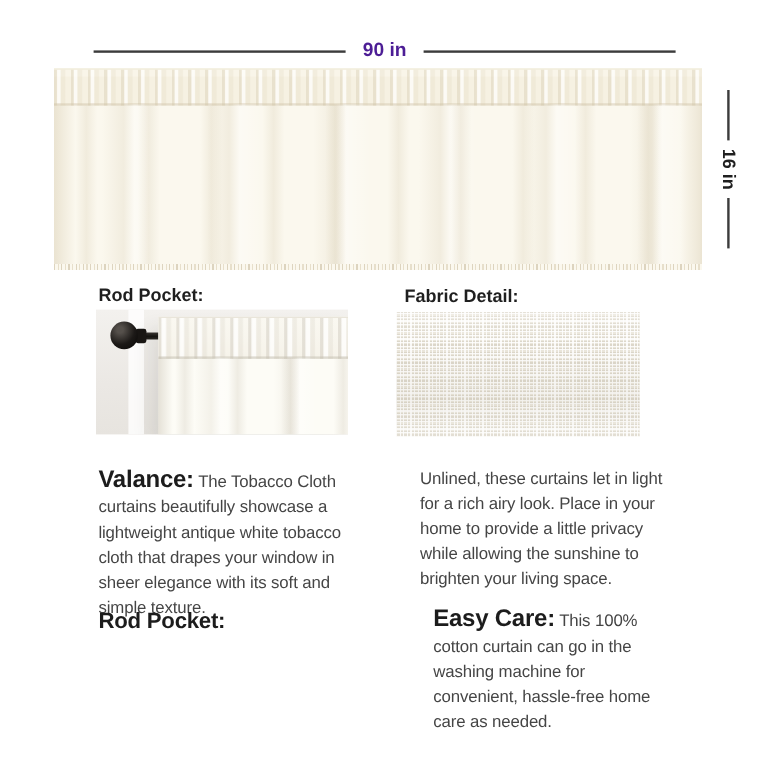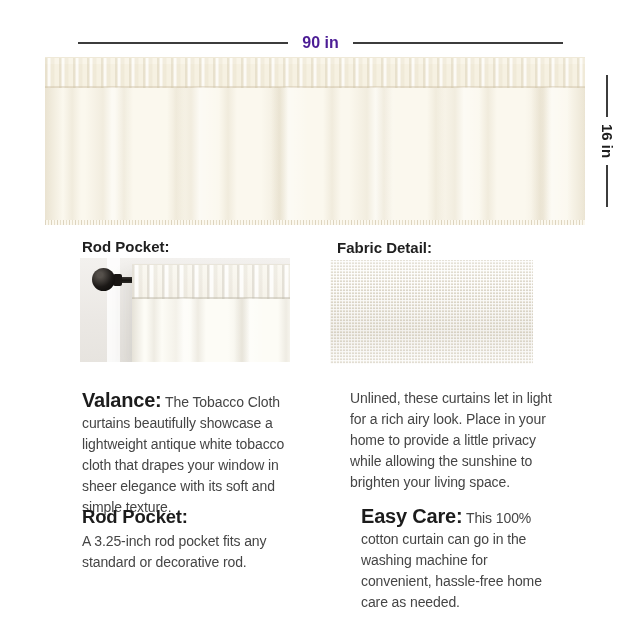--- a/index.html
+++ b/index.html
@@ -145,21 +145,20 @@
 
 <div class="abs sec-valance">
   <p class="txt">
     <span class="inline-h">Valance:</span>
     <span>The Tobacco Cloth curtains beautifully showcase a lightweight antique white tobacco cloth that drapes your window in sheer elegance with its soft and simple texture.</span>
   </p>
 </div>
 
 <div class="abs sec-rodpocket">
   <p class="block-h">Rod Pocket:</p>
-  <p class="txt">A 3.25-inch rod pocket fits any standard or decorative rod.</p>
 </div>
 
 <div class="abs sec-sheer">
   <p class="txt">Unlined, these curtains let in light for a rich airy look. Place in your home to provide a little privacy while allowing the sunshine to brighten your living space.</p>
 </div>
 
 <div class="abs sec-easycare">
   <p class="txt">
     <span class="inline-h">Easy Care:</span>
     <span>This 100% cotton curtain can go in the washing machine for convenient, hassle-free home care as needed.</span>

